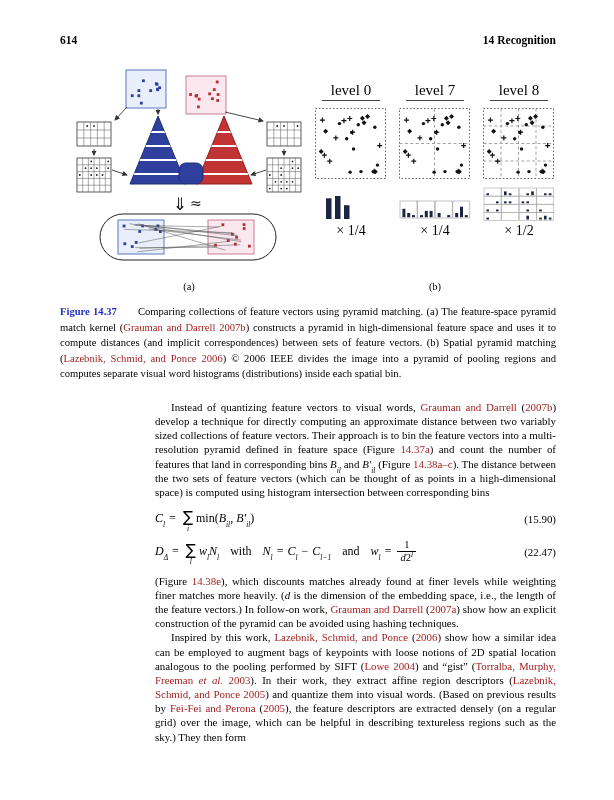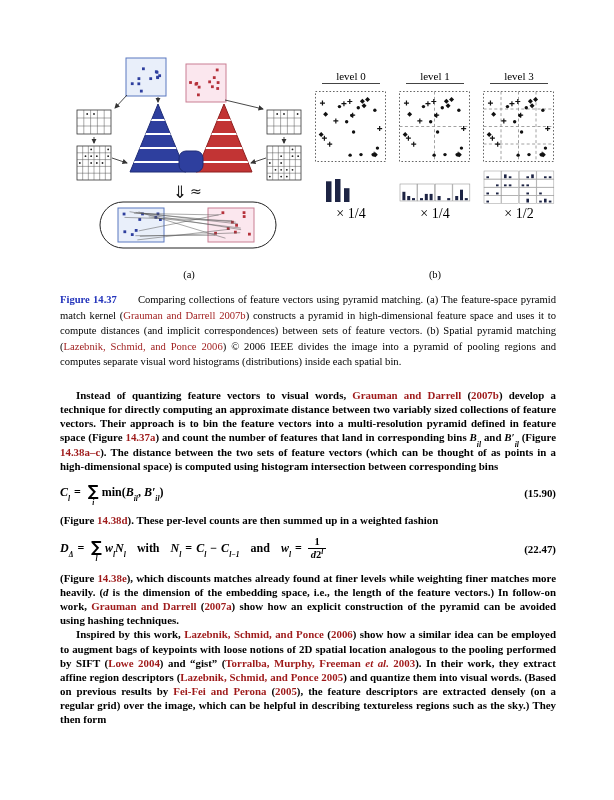--- a/index.html
+++ b/index.html
@@ -9,34 +9,34 @@
     font-family:"Liberation Serif","DejaVu Serif",serif;color:#000;
     overflow:hidden;position:relative;
   }
   .hdr{display:flex;justify-content:space-between;font-weight:bold;font-size:11.5px;}
   
   .fig-row{display:flex;justify-content:space-between;margin-top:20px;padding-left:14px;}
   .fig-col{display:flex;flex-direction:column;height:226px;}
   .fig-sub{margin-top:auto;text-align:center;font-size:10.5px;}
   .fig-b-panels{display:flex;gap:10px;padding-top:16px;}
   .spm-panel{display:flex;flex-direction:column;align-items:center;width:74px;}
-  .spm-label{width:58px;text-align:center;font-size:11px;border-bottom:1px solid #444;padding-bottom:1px;margin-bottom:6px;}
+  .spm-label{width:58px;text-align:center;font-size:15px;border-bottom:1px solid #444;padding-bottom:1px;margin-bottom:6px;}
   .spm-grid{display:block;}
   .spm-hist{display:block;margin-top:6px;}
   .spm-mult{text-align:right;font-size:14px;margin-top:2px;}
   
   .caption{margin-top:12px;font-size:10.6px;line-height:1.47;text-align:justify;}
   .figlabel{color:var(--figblue,#2233bb);font-weight:bold;margin-right:21px;}
   .link{color:var(--link,#9e1a1a);}
   .it{font-style:italic;}
   .var{font-style:italic;}
   sub{font-size:7.5px;font-style:italic;line-height:0;position:relative;bottom:-2px;}
   sup{font-size:7.5px;line-height:0;}
   
-  .bodytext{margin-top:18px;font-size:10.9px;line-height:1.30;text-align:justify;font-weight:bold;}
+  .bodytext{margin-left:95px;margin-top:18px;font-size:10.9px;line-height:1.30;text-align:justify;}
   .bodytext p{margin:0;}
   .indent{text-indent:16px;}
   
   .equation{display:flex;align-items:center;margin:9px 0 9px 0;font-size:12px;}
   .eq-center{flex:1;text-align:left;font-style:italic;}
   .eq-num{font-style:normal;font-size:10.9px;}
   .rm{font-style:normal;}
   .rel{font-style:normal;margin:0 4px;}
   .word{font-style:normal;margin:0 11px;}
   .sum{display:inline-flex;flex-direction:column;align-items:center;vertical-align:middle;margin:0 3px;position:relative;top:2px;}
@@ -44,20 +44,24 @@
   .sigsub{font-size:7.5px;font-style:italic;line-height:1;}
   .frac{display:inline-flex;flex-direction:column;align-items:center;vertical-align:middle;margin:0 2px;position:relative;top:-1px;}
   .fnum{font-size:10.5px;line-height:1.15;padding:0 3px;font-style:normal;}
   .fden{font-size:10.5px;line-height:1.15;padding:0 3px;border-top:0.9px solid #000;}
 </style>
 </head>
 <body>
 
 <div class="page">
 
+  <div class="hdr">
+    <span>614</span>
+    <span>14  Recognition</span>
+  </div>
 
   <div class="fig-row">
 
     <div class="fig-col">
       <svg id="figA" width="230" height="202" viewBox="0 0 230 202">
         <defs>
           <marker id="ah" markerWidth="6" markerHeight="6" refX="5" refY="3" orient="auto">
               <path d="M0,0L6,3L0,6Z" fill="#333"></path>
             </marker>
           <clipPath id="clipTriB">
@@ -254,21 +258,21 @@
               <path d="M50.05083591118455 13.234957702457905L52.55083591118455 15.734957702457905L50.05083591118455 18.234957702457905L47.55083591118455 15.734957702457905Z" fill="#111"></path>
             </svg>
           <svg id="hist0" class="spm-hist" width="74" height="34">
               <rect x="12" y="11.3" width="5.5" height="20.7" fill="#1d2444"></rect>
               <rect x="21" y="9" width="5.5" height="23" fill="#1d2444"></rect>
               <rect x="30" y="18.200000000000003" width="5.5" height="13.799999999999999" fill="#1d2444"></rect>
             </svg>
           <div class="spm-mult">× 1/4</div>
         </div>
         <div class="spm-panel">
-          <div class="spm-label">level 1</div>
+          <div class="spm-label">level 7</div>
           <svg id="spm1" class="spm-grid" width="74" height="74">
               <rect x="1.5" y="1.5" width="70" height="70" fill="none" stroke="#555" stroke-width="0.9" stroke-dasharray="1.6,1.9"></rect>
               <line x1="36.5" y1="1.5" x2="36.5" y2="71.5" stroke="#8a8a8a" stroke-width="0.8" stroke-dasharray="3,2.4"></line>
               <line x1="1.5" y1="36.5" x2="71.5" y2="36.5" stroke="#8a8a8a" stroke-width="0.8" stroke-dasharray="3,2.4"></line>
               <path d="M7.897698687389493 48.20471939072013H12.897698687389493M10.397698687389493 45.70471939072013V50.70471939072013" stroke="#111" stroke-width="1.2" fill="none"></path>
               <path d="M57.671361145563424 64.23296197224408H62.671361145563424M60.171361145563424 61.732961972244084V66.73296197224408" stroke="#111" stroke-width="1.2" fill="none"></path>
               <path d="M5.957838570699096 13.065786444582045H10.957838570699096M8.457838570699096 10.565786444582045V15.565786444582045" stroke="#111" stroke-width="1.2" fill="none"></path>
               <path d="M13.207098882645369 54.165421122685075H18.20709888264537M15.707098882645369 51.665421122685075V56.665421122685075" stroke="#111" stroke-width="1.2" fill="none"></path>
               <path d="M27.435781149193645 13.649465957656503H32.435781149193645M29.935781149193645 11.149465957656503V16.149465957656503" stroke="#111" stroke-width="1.2" fill="none"></path>
               <path d="M36.15837370418012 25.134138501249254H41.15837370418012M38.65837370418012 22.634138501249254V27.634138501249254" stroke="#111" stroke-width="1.2" fill="none"></path>
@@ -305,21 +309,21 @@
               <rect x="39.6" y="26" width="3" height="4.2" fill="#1d2444"></rect>
               <rect x="49.2" y="28.099999999999998" width="3" height="2.1" fill="#1d2444"></rect>
               <rect x="54.800000000000004" y="14" width="17" height="17" fill="none" stroke="#999" stroke-width="0.6"></rect>
               <rect x="57.2" y="26" width="3" height="4.2" fill="#1d2444"></rect>
               <rect x="62" y="19.7" width="3" height="10.5" fill="#1d2444"></rect>
               <rect x="66.8" y="28.099999999999998" width="3" height="2.1" fill="#1d2444"></rect>
             </svg>
           <div class="spm-mult">× 1/4</div>
         </div>
         <div class="spm-panel">
-          <div class="spm-label">level 3</div>
+          <div class="spm-label">level 8</div>
           <svg id="spm2" class="spm-grid" width="74" height="74">
               <rect x="1.5" y="1.5" width="70" height="70" fill="none" stroke="#555" stroke-width="0.9" stroke-dasharray="1.6,1.9"></rect>
               <line x1="19" y1="1.5" x2="19" y2="71.5" stroke="#8a8a8a" stroke-width="0.8" stroke-dasharray="3,2.4"></line>
               <line x1="1.5" y1="19" x2="71.5" y2="19" stroke="#8a8a8a" stroke-width="0.8" stroke-dasharray="3,2.4"></line>
               <line x1="36.5" y1="1.5" x2="36.5" y2="71.5" stroke="#8a8a8a" stroke-width="0.8" stroke-dasharray="3,2.4"></line>
               <line x1="1.5" y1="36.5" x2="71.5" y2="36.5" stroke="#8a8a8a" stroke-width="0.8" stroke-dasharray="3,2.4"></line>
               <line x1="54" y1="1.5" x2="54" y2="71.5" stroke="#8a8a8a" stroke-width="0.8" stroke-dasharray="3,2.4"></line>
               <line x1="1.5" y1="54" x2="71.5" y2="54" stroke="#8a8a8a" stroke-width="0.8" stroke-dasharray="3,2.4"></line>
               <path d="M7.897698687389493 48.20471939072013H12.897698687389493M10.397698687389493 45.70471939072013V50.70471939072013" stroke="#111" stroke-width="1.2" fill="none"></path>
               <path d="M57.671361145563424 64.23296197224408H62.671361145563424M60.171361145563424 61.732961972244084V66.73296197224408" stroke="#111" stroke-width="1.2" fill="none"></path>
@@ -401,21 +405,20 @@
     <div class="equation">
       <span class="eq-center">
         <span class="var">C</span><sub>l</sub><span class="rel">=</span><span class="sum">
             <span class="sigma">∑</span>
             <span class="sigsub">i</span>
           </span><span class="rm">min(</span><span class="var">B</span><sub>il</sub><span class="rm">, </span><span class="var">B′</span><sub>il</sub><span class="rm">)</span>
       </span>
       <span class="eq-num">(15.90)</span>
     </div>
 
-    <p><span>(Figure </span><span class="link">14.38d</span><span>).  These per-level counts are then summed up in a weighted fashion</span></p>
 
     <div class="equation">
       <span class="eq-center">
         <span class="var">D</span><sub>Δ</sub><span class="rel">=</span><span class="sum">
             <span class="sigma">∑</span>
             <span class="sigsub">l</span>
           </span><span class="var">w</span><sub>l</sub><span class="var">N</span><sub>l</sub><span class="word">with</span><span class="var">N</span><sub>l</sub><span class="rel">=</span><span class="var">C</span><sub>l</sub><span class="rel">−</span><span class="var">C</span><sub>l−1</sub><span class="word">and</span><span class="var">w</span><sub>l</sub><span class="rel">=</span><span class="frac">
             <span class="fnum">1</span>
             <span class="fden"><span class="var">d</span><span class="rm">2</span><sup>l</sup></span>
           </span>

